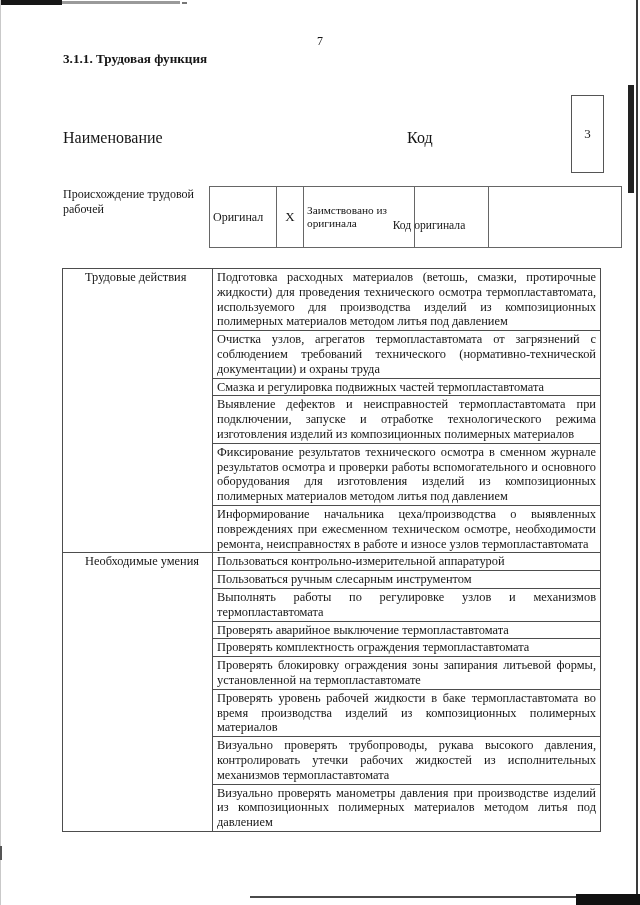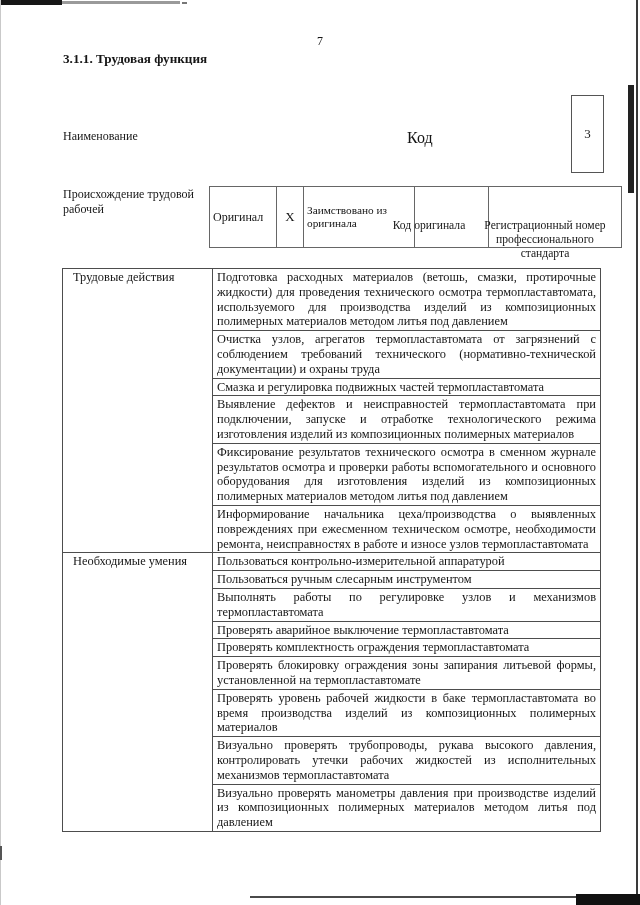--- a/index.html
+++ b/index.html
@@ -29,21 +29,21 @@
   
   .page-number {
     position: absolute; left: 0; right: 0; top: 34px;
     text-align: center; font-size: 12px;
   }
   .section-heading {
     position: absolute; left: 63px; top: 51px;
     font-size: 13.2px; font-weight: bold;
   }
 
-  .name-label  { position: absolute; left: 63px;  top: 129px; font-size: 12px; }
+  .name-label  { position: absolute; left: 63px;  top: 129px; font-size: 16px; }
   .name-box {
     position: absolute; left: 147px; top: 95px; width: 216px; height: 76px;
     border: 1px solid #4d4d4d; padding: 1px 2px 0 5px;
     font-size: 12.4px; line-height: 15.4px;
   }
   .code-label  { position: absolute; left: 407px; top: 129px; font-size: 16px; }
   .code-box {
     position: absolute; left: 431px; top: 95px; width: 50px; height: 76px;
     border: 1px solid #555; display: flex; align-items: center; justify-content: center;
     font-size: 13px;
@@ -88,21 +88,21 @@
   
   .main-table {
     position: absolute; left: 62px; top: 268px;
     width: 539px; border-collapse: collapse; table-layout: fixed;
   }
   .main-table td {
     border: 1px solid #4d4d4d;
     font-size: 12.4px; line-height: 14.8px;
     vertical-align: top;
   }
-  .main-table .label-cell { width: 150px; padding: 1px 4px 1px 10px; }
+  .main-table .label-cell { width: 150px; padding: 1px 4px 1px 22px; }
   .main-table .item-cell  { padding: 1px 4px 1px 4px; text-align: justify; }
 </style>
 </head>
 <body>
 
 <div class="page">
 
   <div class="art art-top-black"></div>
   <div class="art art-top-gray"></div>
   <div class="art art-top-dot"></div>
@@ -126,21 +126,20 @@
       <tr>
         <td class="origin-cell-original">Оригинал</td>
         <td class="origin-cell-mark">X</td>
         <td class="origin-cell-borrowed">Заимствовано из оригинала</td>
         <td class="origin-cell-blank1"></td>
         <td class="origin-cell-blank2"></td>
       </tr>
     </tbody>
   </table>
   <div class="code-orig-label">Код оригинала</div>
-  <div class="reg-num-label">Регистрационный номер профессионального стандарта</div>
 
   <table class="main-table">
     <colgroup>
         <col style="width:150px">
         <col>
       </colgroup>
     <tbody>
       <tr>
         <td class="label-cell" rowspan="6">Трудовые действия</td>
         <td class="item-cell">Подготовка расходных материалов (ветошь, смазки, протирочные жидкости) для проведения технического осмотра термопластавтомата, используемого для производства изделий из композиционных полимерных материалов методом литья под давлением</td>

